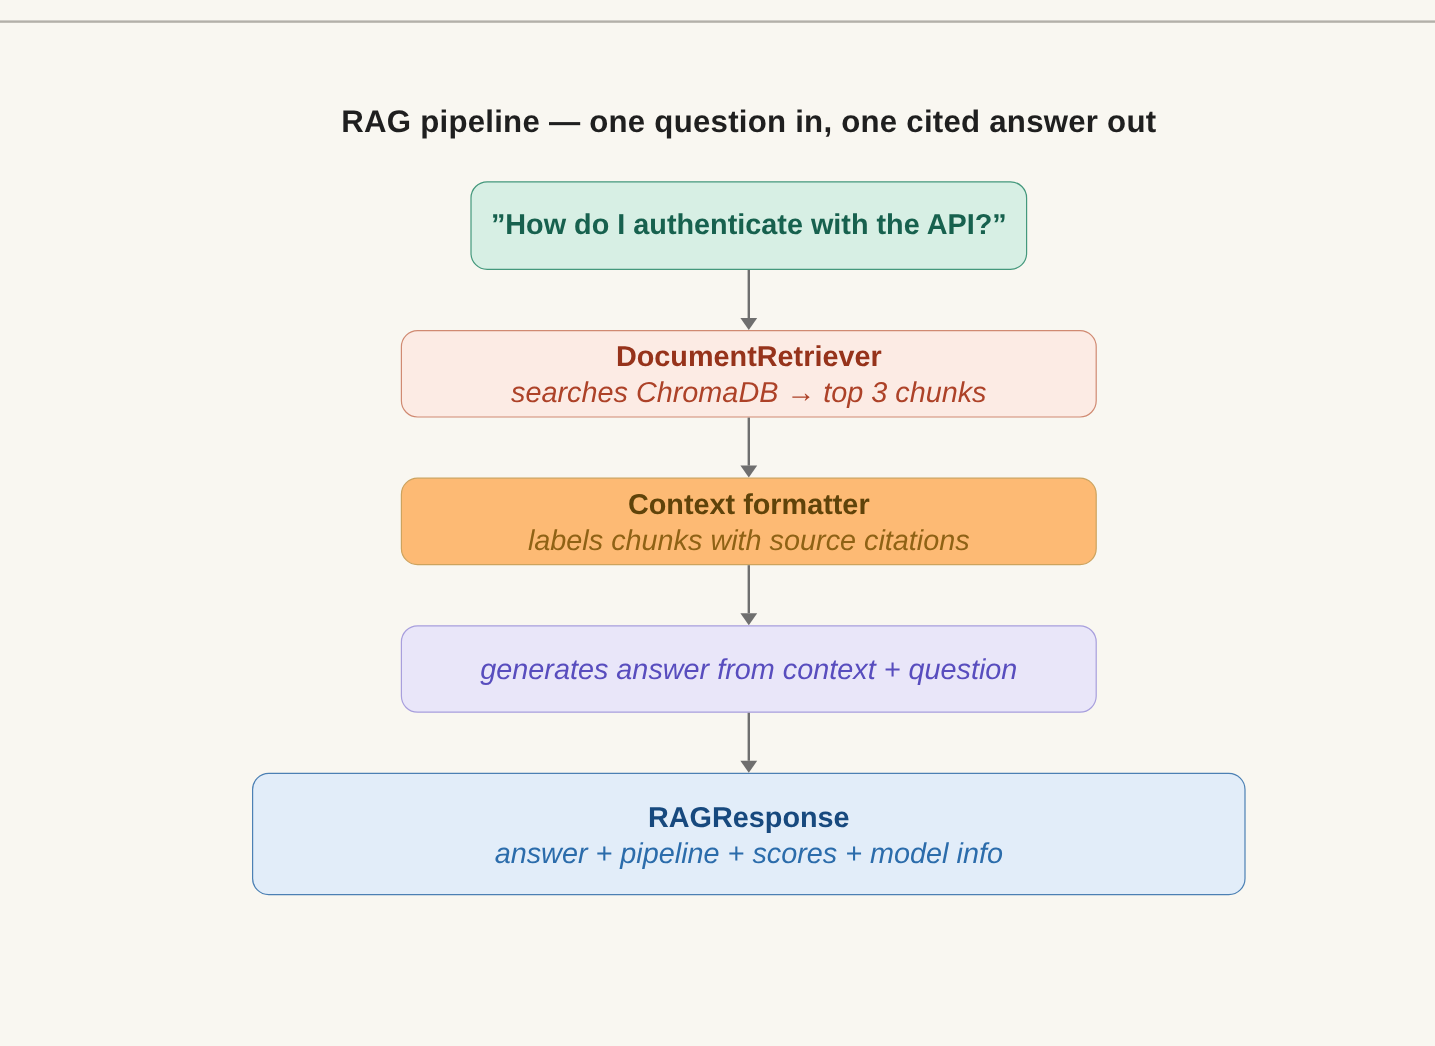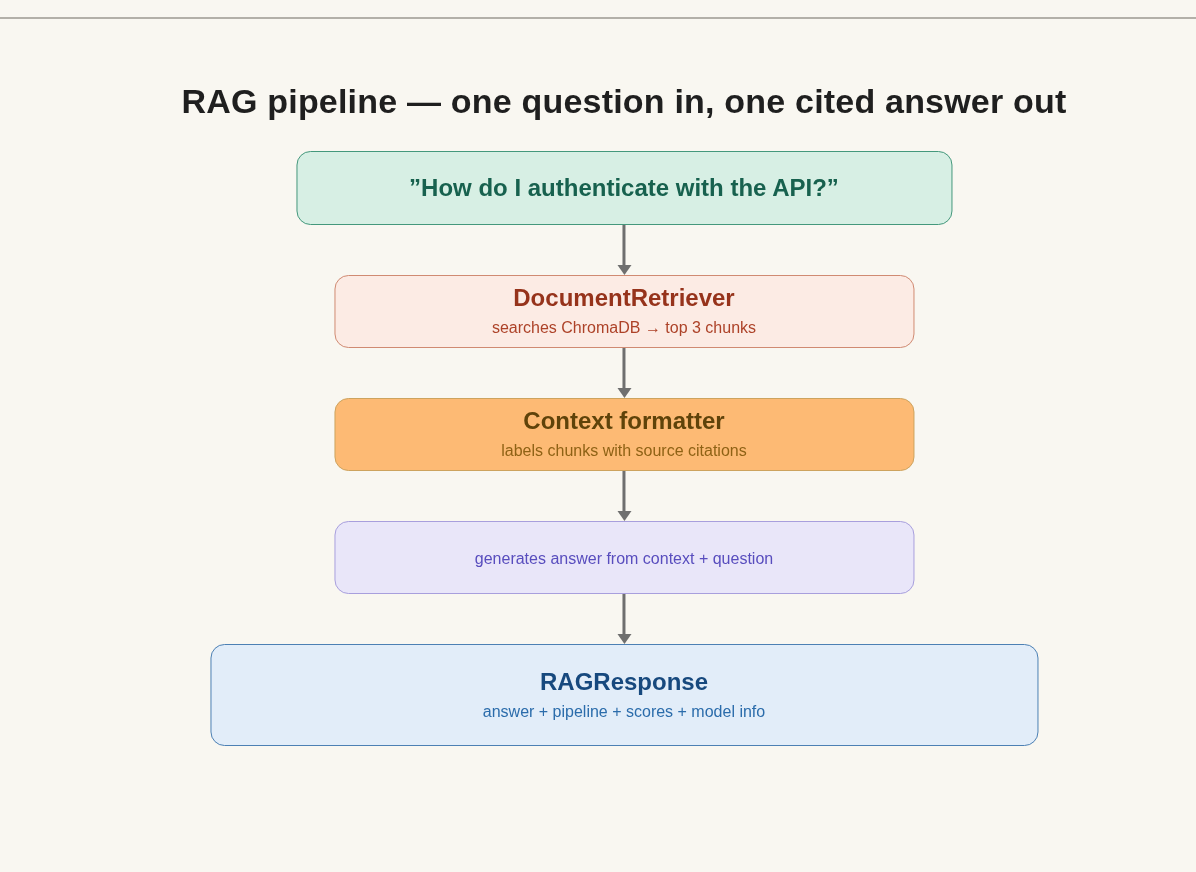--- a/index.html
+++ b/index.html
@@ -25,53 +25,54 @@
   .stack {
     position: absolute;
     top: 85px;
     left: 50%;
     transform: translateX(calc(-50% + 26px));
     display: flex;
     flex-direction: column;
     align-items: center;
   }
   .diagram-title {
-    font-size: 34px;
+    font-size: 26px;
     font-weight: 600;
     letter-spacing: 0.2px;
     color: #1f1f1f;
     line-height: 32px;
     margin-bottom: 34px;
     white-space: nowrap;
   }
   .node {
     box-sizing: border-box;
     border-radius: 14px;
     border: 1.5px solid;
     display: flex;
     flex-direction: column;
     justify-content: center;
     align-items: center;
     text-align: center;
   }
-  .node.single { width: 656px; height: 74px; }
+  .node.single { width: 464px; height: 74px; }
   .node.double { width: 580px; height: 73px; }
   .node.wide   { width: 828px; height: 102px; }
   .node-title {
     font-size: 24px;
     font-weight: 600;
     line-height: 30px;
     white-space: nowrap;
   }
   .node-sub {
-    font-size: 16px;
+    font-size: 24px;
     font-weight: 500;
     line-height: 25px;
     margin-top: 2px;
     white-space: nowrap;
+    font-style: italic;
   }
   .arrow {
     height: 50px;
     display: flex;
     flex-direction: column;
     align-items: center;
   }
   .arrow-line { width: 2.5px; flex: 1; }
   .arrow-head {
     width: 0; height: 0;

